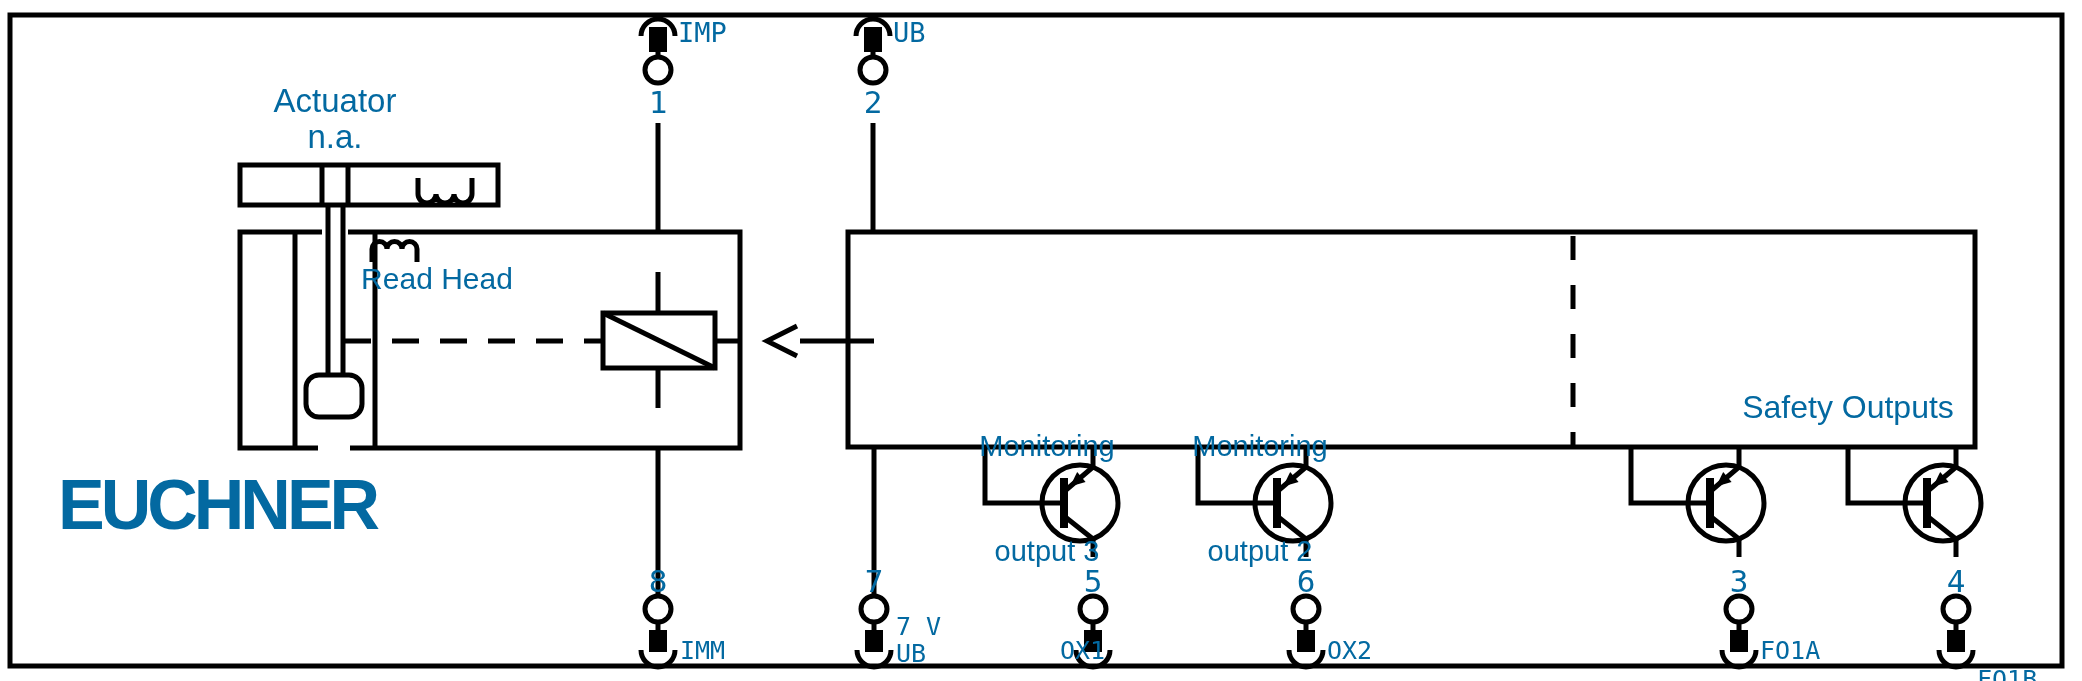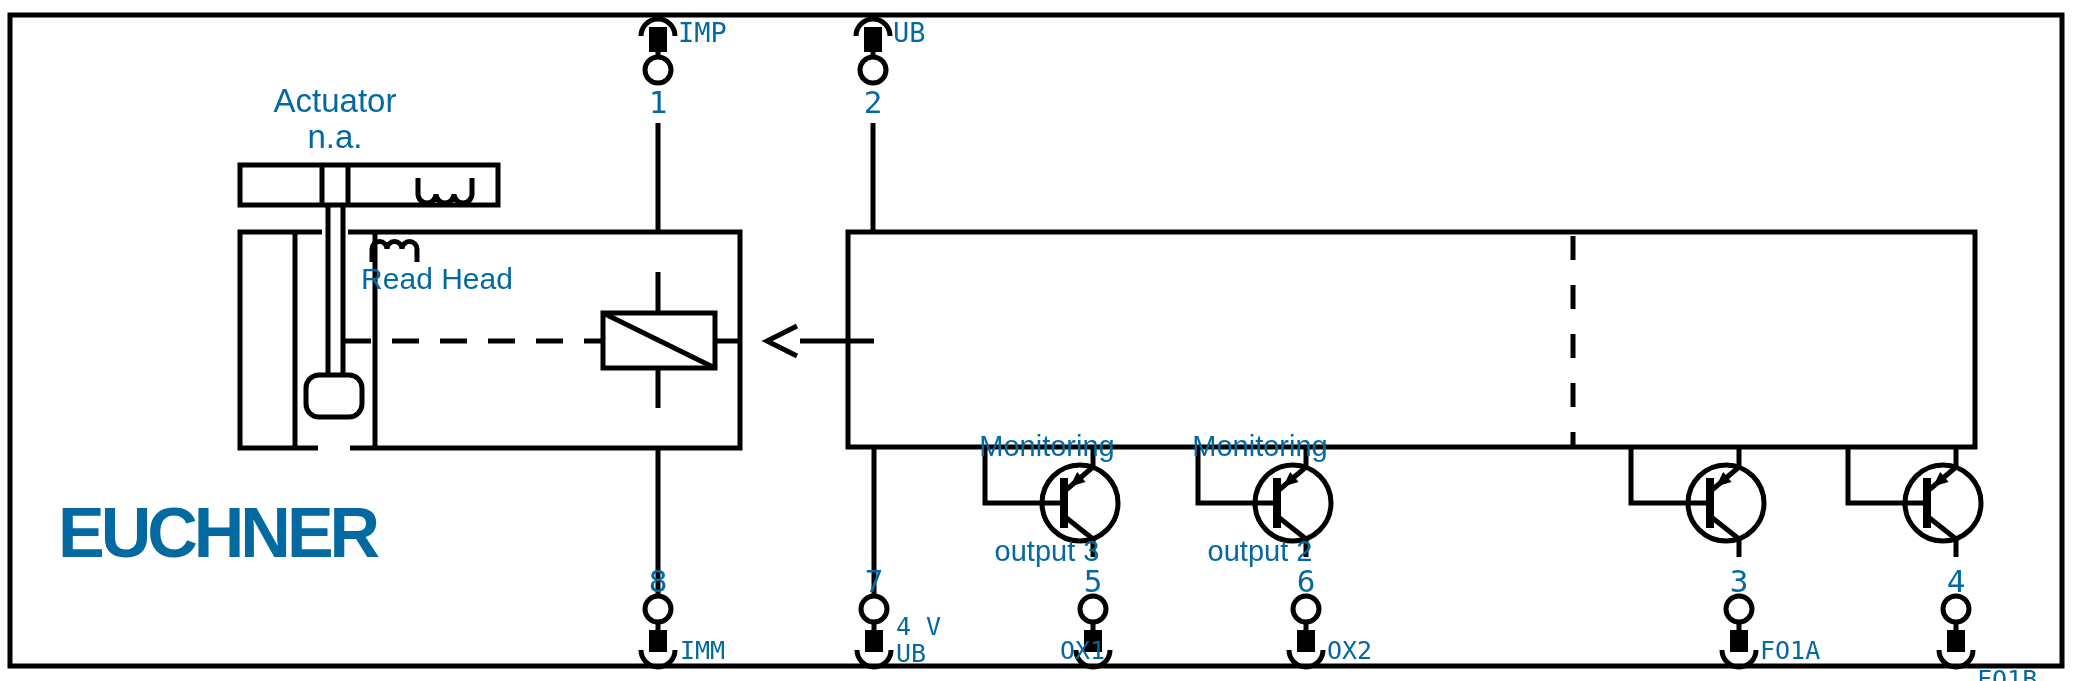--- a/index.html
+++ b/index.html
@@ -132,36 +132,37 @@
 
   <div class="lbl sans center blk-sub" style="left:947px;top:359px;width:200px;">
     <div>Monitoring</div>
     <div>output 3</div>
   </div>
   <div class="lbl sans center blk-sub" style="left:1160px;top:359px;width:200px;">
     <div>Monitoring</div>
     <div>output 2</div>
   </div>
 
+  <div class="lbl sans center blk-title" style="left:1738px;top:389px;width:220px;">Safety Outputs</div>
 
   <div class="lbl mono num center" style="left:628px;top:85px;width:60px;">1</div>
   <div class="lbl mono num center" style="left:843px;top:85px;width:60px;">2</div>
   <div class="lbl mono sig-top" style="left:678px;top:18px;">IMP</div>
   <div class="lbl mono sig-top" style="left:893px;top:18px;">UB</div>
 
   <div class="lbl mono num center" style="left:628px;top:564px;width:60px;">8</div>
   <div class="lbl mono num center" style="left:844px;top:564px;width:60px;">7</div>
   <div class="lbl mono num center" style="left:1063px;top:564px;width:60px;">5</div>
   <div class="lbl mono num center" style="left:1276px;top:564px;width:60px;">6</div>
   <div class="lbl mono num center" style="left:1709px;top:564px;width:60px;">3</div>
   <div class="lbl mono num center" style="left:1926px;top:564px;width:60px;">4</div>
 
   <div class="lbl mono sig-bot" style="left:680px;top:637px;">IMM</div>
-  <div class="lbl mono sig-bot" style="left:896px;top:613px;">4 V</div>
+  <div class="lbl mono sig-bot" style="left:896px;top:613px;">7 V</div>
   <div class="lbl mono sig-bot" style="left:896px;top:640px;">UB</div>
   <div class="lbl mono sig-bot" style="left:1060px;top:637px;">OX1</div>
   <div class="lbl mono sig-bot" style="left:1327px;top:637px;">OX2</div>
   <div class="lbl mono sig-bot" style="left:1760px;top:637px;">FO1A</div>
   <div class="lbl mono sig-bot" style="left:1977px;top:666px;">FO1B</div>
 
-  <div class="lbl sans logo" style="left:58px;top:500px;">EUCHNER</div>
+  <div class="lbl sans logo" style="left:58px;top:472px;">EUCHNER</div>
 
 </div>
 
 </body></html>

